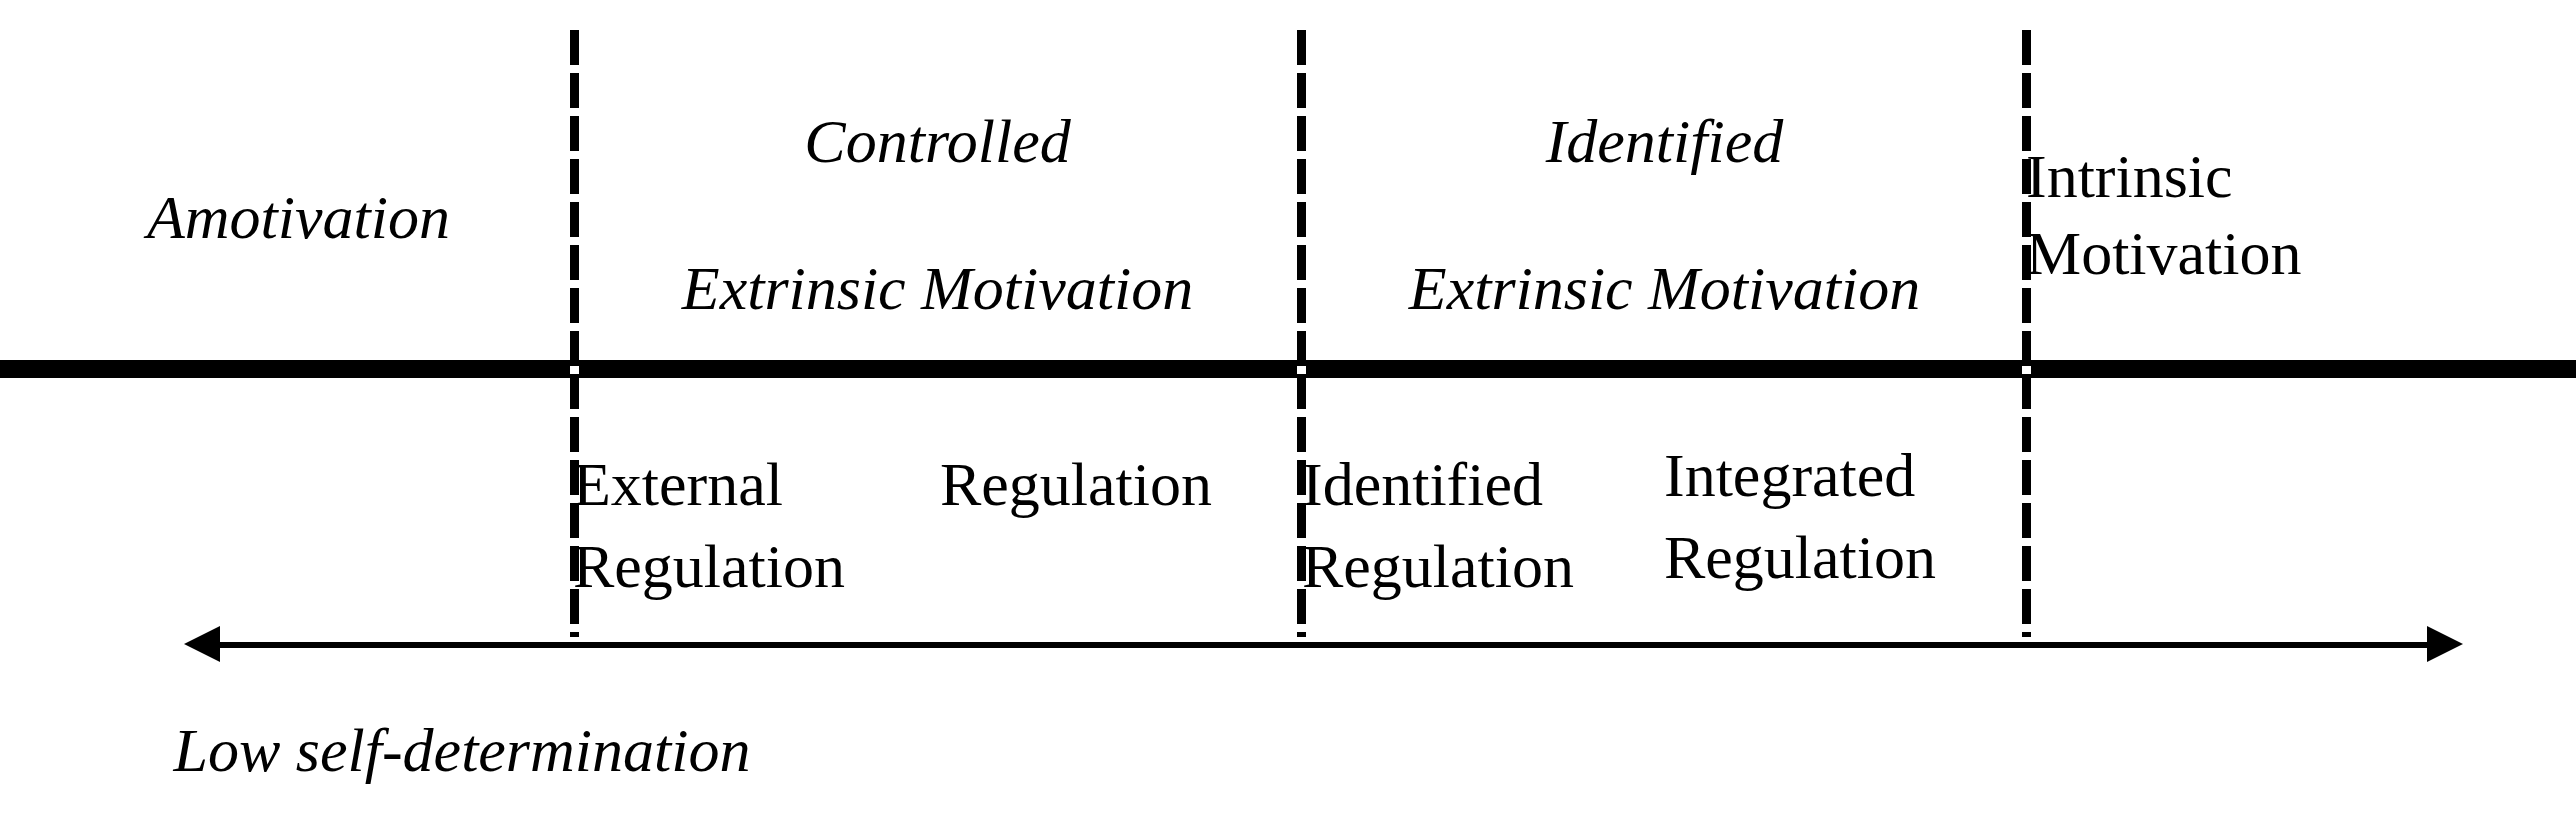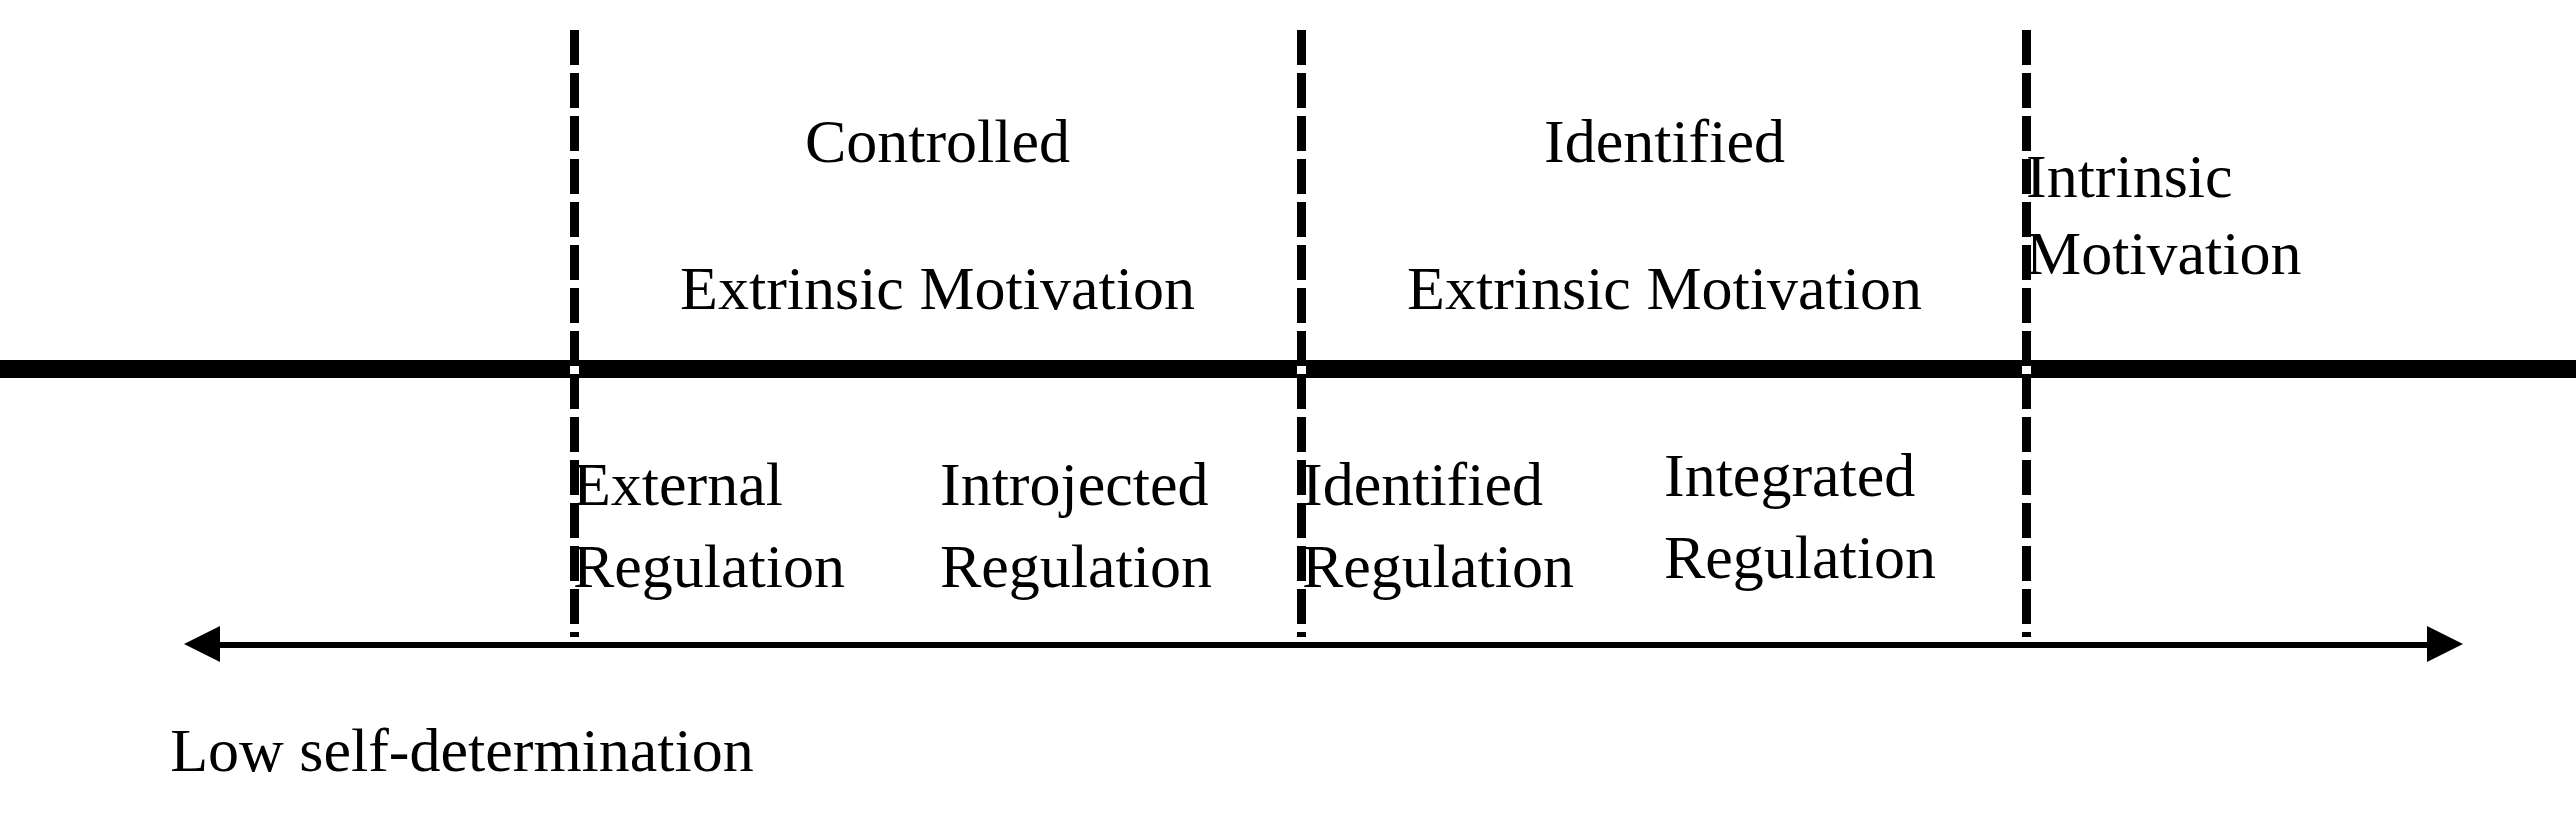--- a/index.html
+++ b/index.html
@@ -16,20 +16,21 @@
     font-family: "Liberation Serif", "DejaVu Serif", serif;
     overflow: hidden;
   }
   .lbl {
     position: absolute;
     text-align: center;
     font-size: 62px;
     line-height: 62px;
     white-space: nowrap;
     z-index: 4;
+    font-style: italic;
   }
   .lbl-multi {
     position: absolute;
     text-align: left;
     font-size: 62px;
     white-space: nowrap;
     z-index: 4;
   }
   .baseline {
     position: absolute;
@@ -77,39 +78,39 @@
 <body>
 
 <div class="fig">
 
   <div class="divider" style="left:570px"></div>
   <div class="divider" style="left:1297px"></div>
   <div class="divider" style="left:2022px"></div>
 
   <div class="baseline"></div>
 
+  <div class="lbl" style="left:25.5px; top:186px; width:546px">Amotivation</div>
 
   <div class="lbl" style="left:574px; top:110px; width:727px">Controlled</div>
   <div class="lbl" style="left:574px; top:257px; width:727px">Extrinsic Motivation</div>
 
   <div class="lbl" style="left:1302px; top:110px; width:725px">Identified</div>
   <div class="lbl" style="left:1302px; top:257px; width:725px">Extrinsic Motivation</div>
 
   <div class="lbl-multi" style="left:2026px; top:138px; width:550px; line-height:77px">
     <div>Intrinsic</div>
     <div>Motivation</div>
   </div>
 
   <div class="lbl-multi" style="left:573px; top:443px; width:364px; line-height:82px">
     <div>External</div>
     <div>Regulation</div>
   </div>
 
   <div class="lbl-multi" style="left:940px; top:443px; width:364px; line-height:82px">
-    <div>Introjected</div>
     <div>Regulation</div>
   </div>
 
   <div class="lbl-multi" style="left:1302px; top:443px; width:364px; line-height:82px">
     <div>Identified</div>
     <div>Regulation</div>
   </div>
 
   <div class="lbl-multi" style="left:1664px; top:434px; width:364px; line-height:82px">
     <div>Integrated</div>

